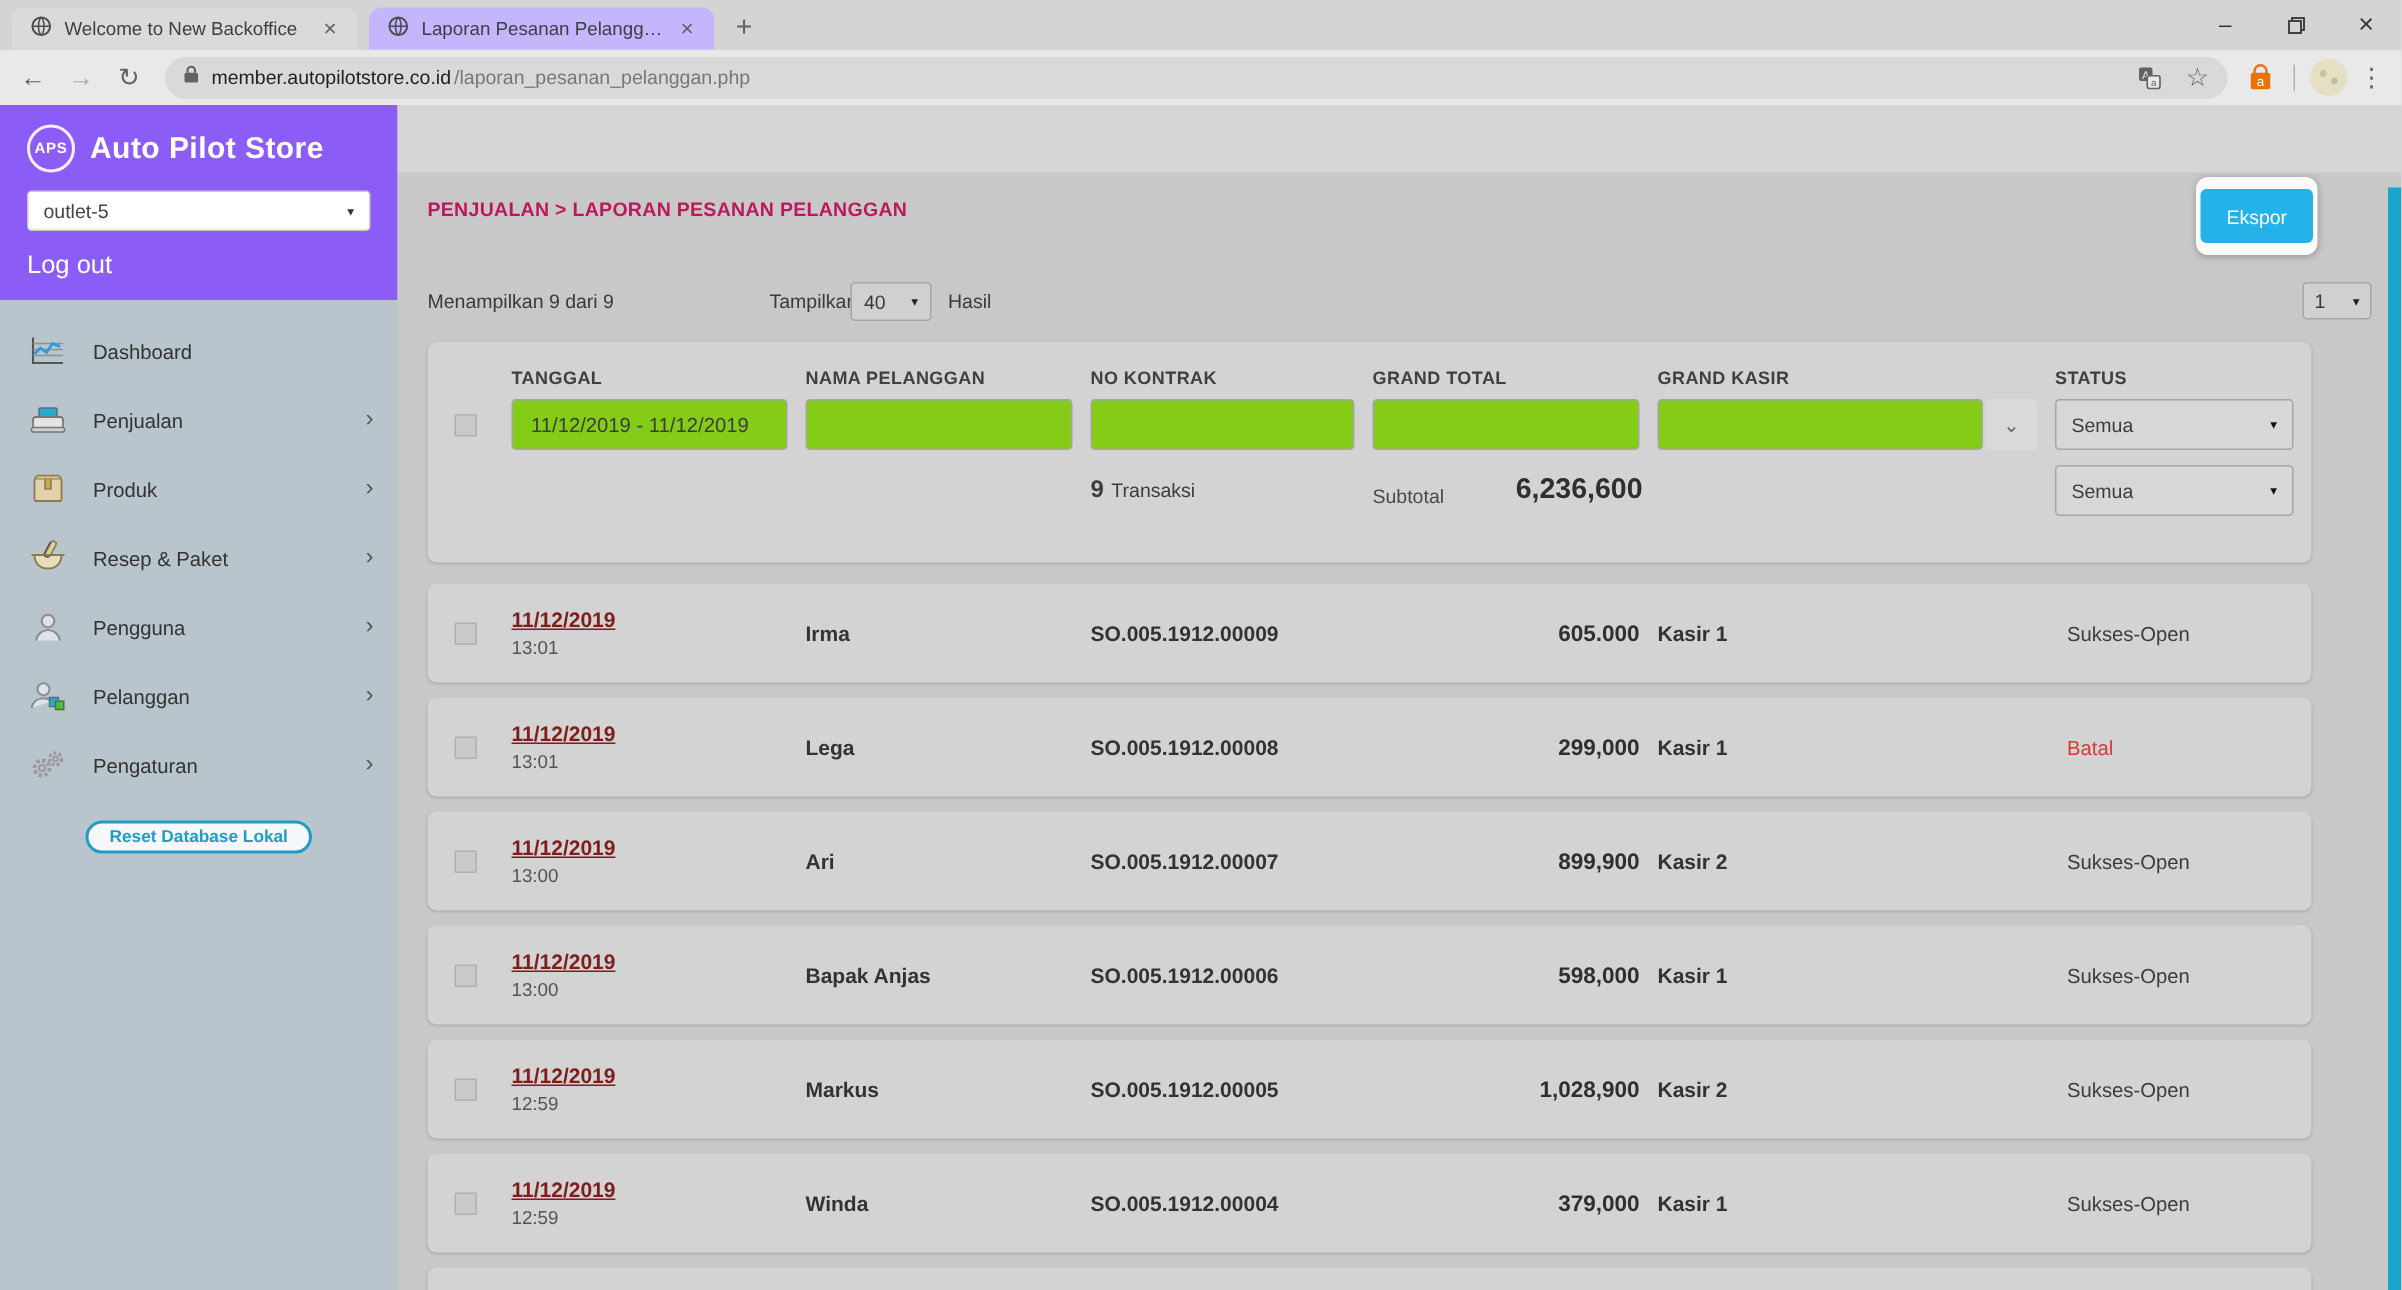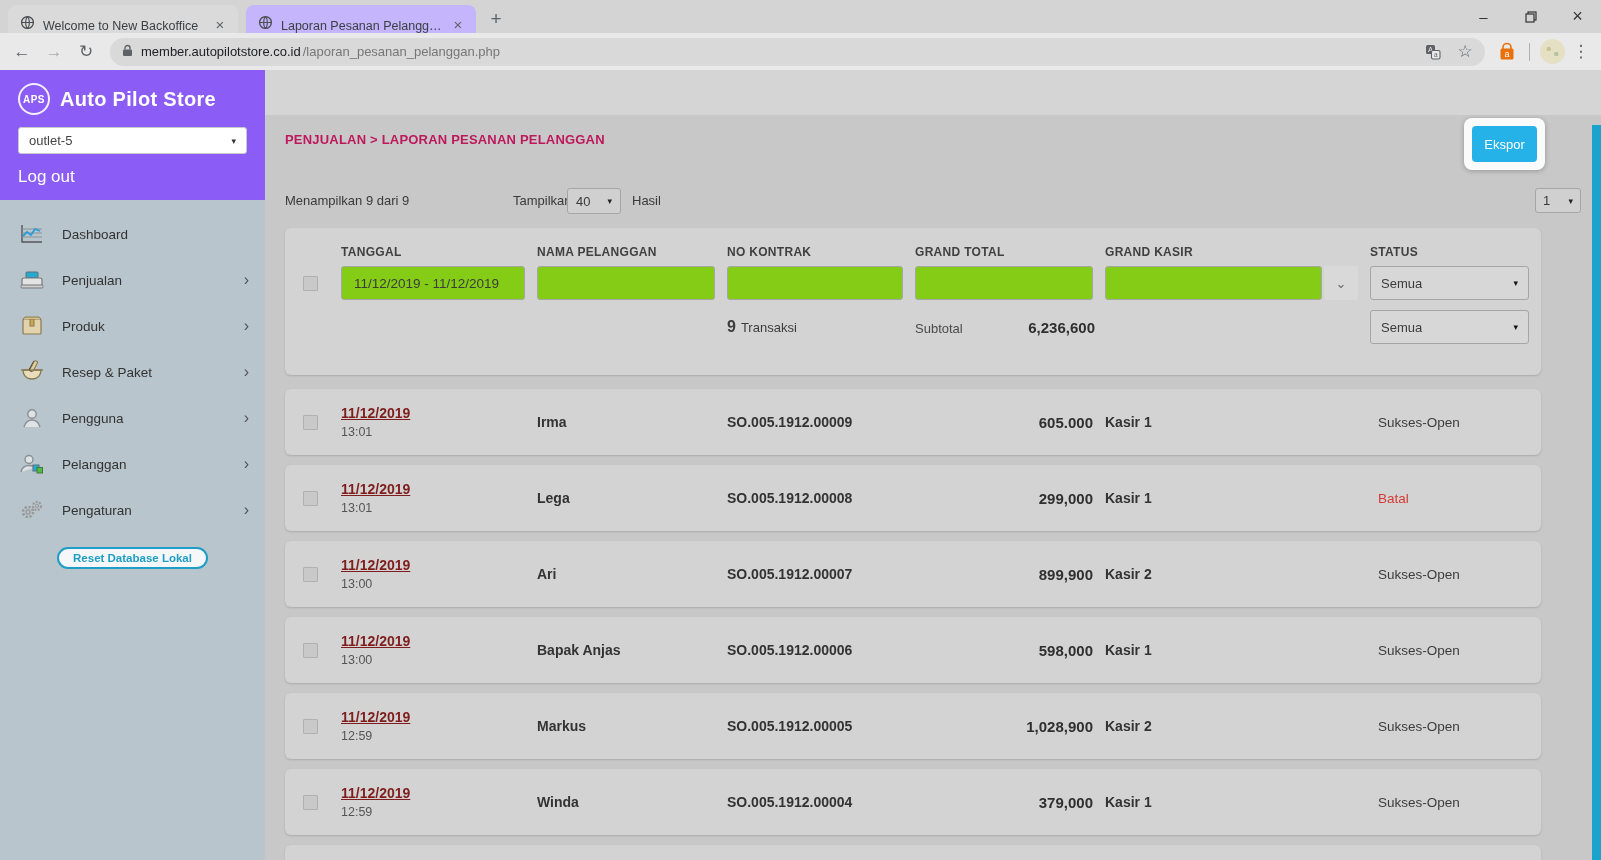--- a/index.html
+++ b/index.html
@@ -2,21 +2,21 @@
 <html><head>
 <meta charset="utf-8">
 <style>
   * { margin:0; padding:0; box-sizing:border-box; }
   html,body { width:1601px; height:860px; overflow:hidden;
     font-family:"Liberation Sans", sans-serif; color:#3c3c3c; }
   .window { width:1601px; height:860px; background:#c8c8c8; position:relative; }
 
   
   .tabstrip { height:33px; background:#d4d4d4; display:flex; align-items:flex-end; position:relative; }
-  .tab { height:28px; width:230px; display:flex; align-items:flex-end; gap:8px;
+  .tab { height:28px; width:230px; display:flex; align-items:center; gap:8px;
     padding:0 10px 0 12px; font-size:12.5px; color:#3c4043;
     border-radius:8px 8px 0 0; }
   .tab.inactive { background:#dadada; margin-left:8px; }
   .tab.active { background:#c4b5fd; margin-left:8px; }
   .tab .title { flex:1; white-space:nowrap; overflow:hidden; text-overflow:ellipsis; }
   .tab .tab-close { font-size:15px; color:#5f6368; width:16px; text-align:center; cursor:default; }
   .newtab { width:28px; height:28px; font-size:19px; color:#5f6368; display:flex;
     align-items:center; justify-content:center; margin-left:6px; }
   .wincontrols { position:absolute; right:0; top:0; height:33px; display:flex; }
   .winbtn { width:47px; height:100%; display:flex; align-items:center; justify-content:center;
@@ -59,21 +59,21 @@
   .resetbtn { border:2px solid #1e9ec6; color:#1e9ec6; background:rgba(255,255,255,.85);
     border-radius:12px; font-size:11.5px; font-weight:bold; padding:3px 14px; }
 
   
   .content { flex:1; position:relative; background:#c8c8c8; overflow:hidden; }
   .topband { position:absolute; left:0; top:0; right:0; height:45px; background:#d5d5d5; }
   .breadcrumb { position:absolute; left:20px; top:62px; font-size:13px; font-weight:bold;
     color:#be185d; letter-spacing:.2px;text-align:center; }
   .exportwrap { position:absolute; left:1199px; top:48px; width:81px; height:52px; background:#fbfbfb;
     border-radius:8px; box-shadow:0 1px 5px rgba(0,0,0,.25); display:flex; align-items:center; justify-content:center; }
-  .exportbtn { width:65px; height:36px; background:#25b2e8; border:none; border-radius:4px;
+  .exportbtn { width:75px; height:36px; background:#25b2e8; border:none; border-radius:4px;
     color:#fff; font-size:13px; font-family:inherit; }
   .inforow { position:absolute; left:20px; right:20px; top:118px; height:26px; font-size:13px; color:#3a3a3a; }
   .showing { position:absolute; left:0; top:5px; }
   .tampilkan { position:absolute; left:228px; top:5px; }
   .pgsize { position:absolute; left:282px; top:0; width:54px; height:26px; border:1px solid #a6a6a6;
     border-radius:3px; background:#d0d0d0; display:flex; align-items:center; padding:0 8px; font-size:13px; }
   .pgsize .caret, .pagesel .caret { margin-left:auto; font-size:9px; color:#222; }
   .hasil { position:absolute; left:347px; top:5px; }
   .pagesel { position:absolute; right:0; top:0; width:46px; height:25px; border:1px solid #a6a6a6;
     border-radius:3px; background:#d0d0d0; display:flex; align-items:center; padding:0 7px; font-size:13px; }
@@ -92,21 +92,21 @@
   .kasirchev { width:34px; height:34px; margin-left:2px; background:#d9d9d9; display:flex;
     align-items:center; justify-content:center; color:#666; font-size:13px; border-radius:2px; }
   .fselect { height:34px; border:1px solid #a6a6a6; border-radius:3px; background:#d7d7d7;
     display:flex; align-items:center; padding:0 10px; font-size:13px; color:#3c3c3c; width:calc(100% - 12px); }
   .fselect .caret { margin-left:auto; font-size:9px; color:#111; }
   .fextras { height:44px; margin-top:2px; }
   .trans { font-size:13px; color:#3c3c3c; }
   .trans b { font-size:16px; font-weight:bold; margin-right:5px; }
   .subtotal { display:flex; align-items:flex-end; width:calc(100% - 10px); }
   .subtotal .sl { font-size:13px; color:#4a4a4a; }
-  .subtotal .sv { margin-left:auto; font-size:15px; font-weight:bold; color:#2f2f2f; }
+  .subtotal .sv { margin-left:auto; font-size:19px; font-weight:bold; color:#2f2f2f; }
 
   .rows { position:absolute; left:20px; top:319px; width:1256px; }
   .rowcard { height:66px; background:#d3d3d3; border-radius:6px; box-shadow:0 1px 2px rgba(0,0,0,.15);
     margin-bottom:10px; }
   .cell-date .d { font-size:14px; font-weight:700; color:#7f1d1d;text-decoration:underline; }
   .cell-date .t { font-size:12.5px; color:#555; margin-top:4px; }
   .cname, .ccontract, .ccashier { font-size:14px; font-weight:700; color:#333; }
   .ctotal { font-size:15px; font-weight:700; color:#2f2f2f; text-align:right; padding-right:12px; }
   .cstatus { font-size:13.5px; color:#3c3c3c; padding-left:8px; }
   .cstatus.danger { color:#d53a34; }

